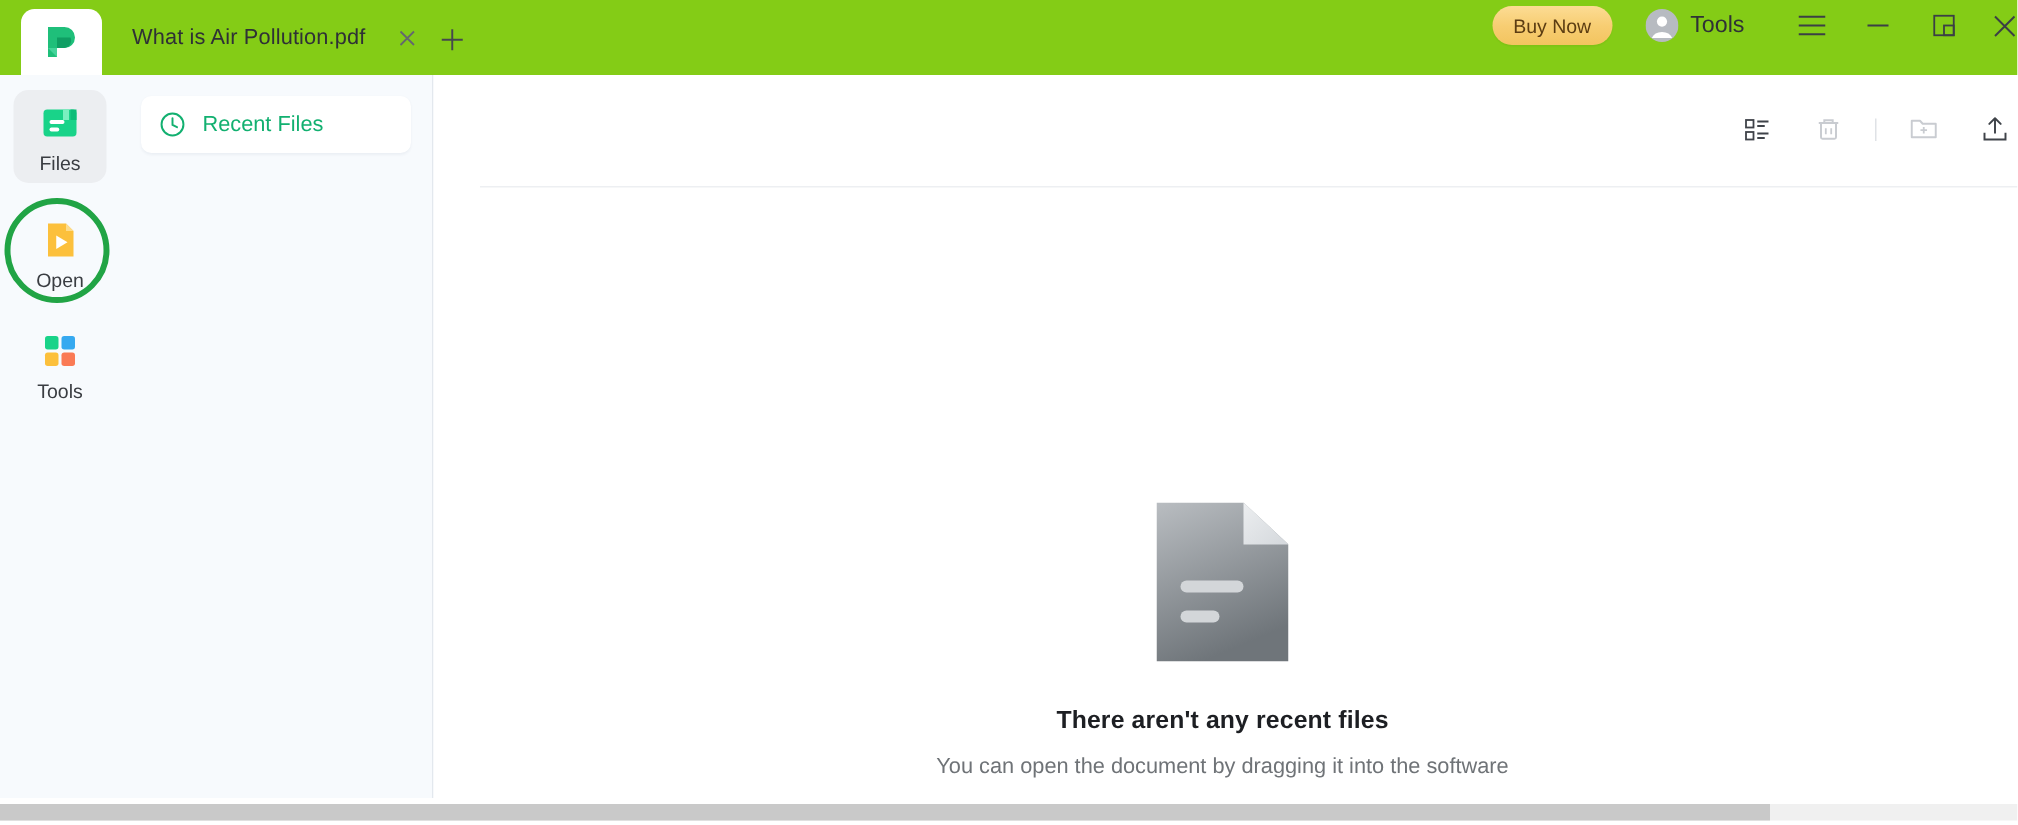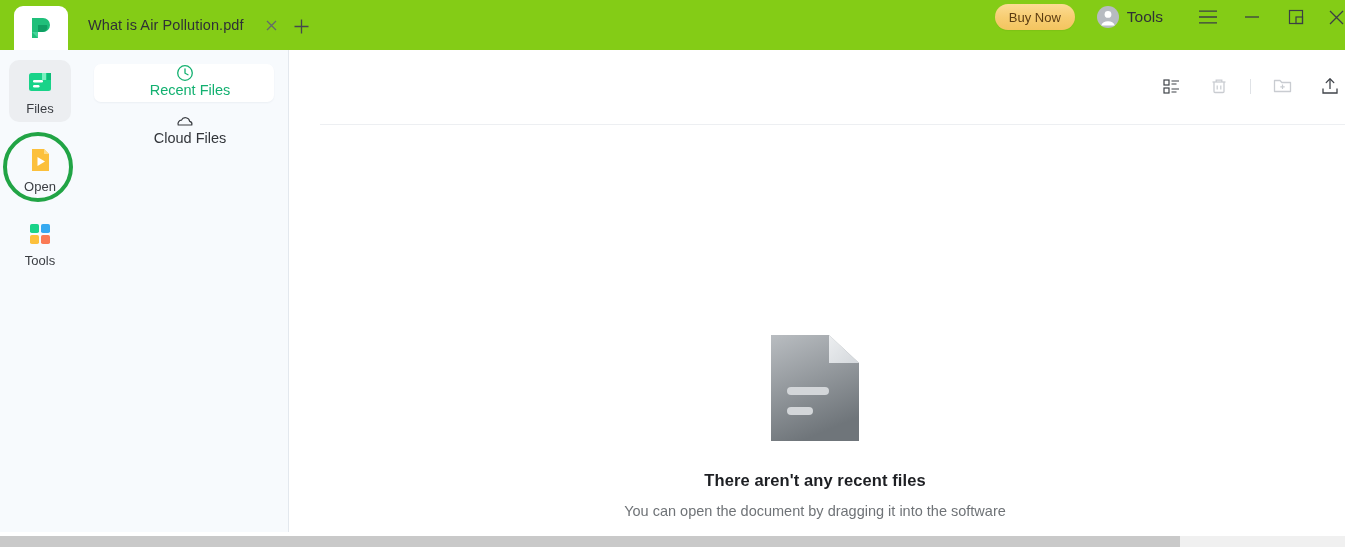--- a/index.html
+++ b/index.html
@@ -172,21 +172,20 @@
   }
   .nav-item {
     height: 38px;
     margin: 0 14px 10px 14px;
     padding-left: 12px;
     border-radius: 7px;
     display: flex;
     align-items: center;
     color: #32353a;
     font-size: 14.5px;
-    flex-direction: column;
   }
   .nav-item.active {
     background: #ffffff;
     color: #12b070;
     box-shadow: 0 1px 2px rgba(16,40,70,.05);
   }
   .nav-icon {
     width: 18px; height: 18px;
     margin-right: 11px;
     display: block;
@@ -416,26 +415,20 @@
 
     <div class="nav-item active">
       <svg class="nav-icon" viewBox="0 0 18 18">
         <circle cx="9" cy="9" r="7.3" stroke="#12b070" stroke-width="1.3" fill="none"></circle>
         <path d="M9 4.8 V9.2 L12 10.8" stroke="#12b070" stroke-width="1.3" fill="none" stroke-linecap="round"></path>
       </svg>
       <span>Recent Files</span>
     </div>
 
 
-    <div class="nav-item">
-      <svg class="nav-icon" viewBox="0 0 18 18">
-        <path d="M2.2 13 a3.6 3.6 0 0 1 3.2 -4.8 a4.4 4.4 0 0 1 8.3 1.2 a3 3 0 0 1 2.1 3.6 z" stroke="#3a3d42" stroke-width="1.2" fill="none" stroke-linejoin="round"></path>
-      </svg>
-      <span>Cloud Files</span>
-    </div>
   </div>
 
   <div class="content">
 
     <div class="content-toolbar">
 
 
       <div class="tool-btn">
         <svg width="17" height="17" viewBox="0 0 17 17">
           <rect x="1" y="2" width="5" height="5" stroke="#3f4349" stroke-width="1.2" fill="none"></rect>

